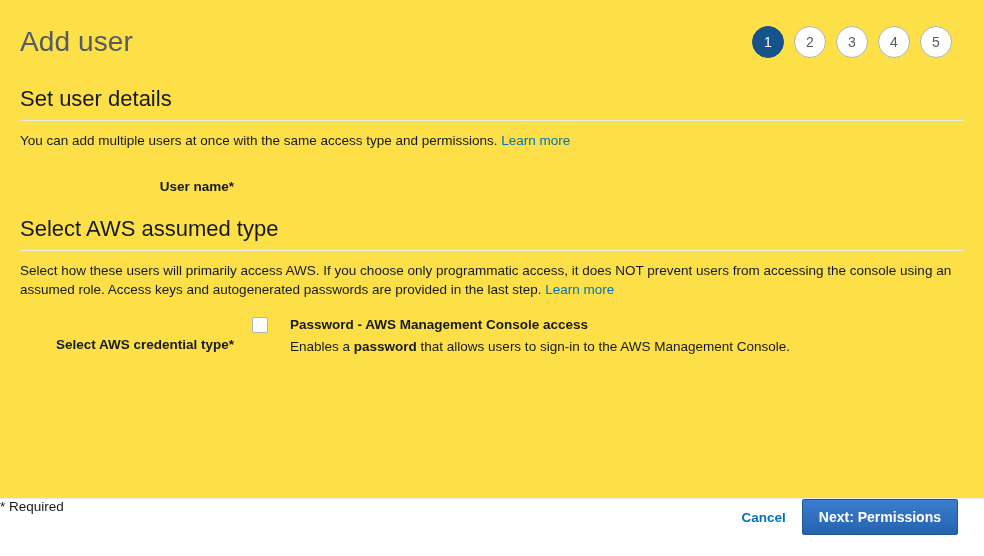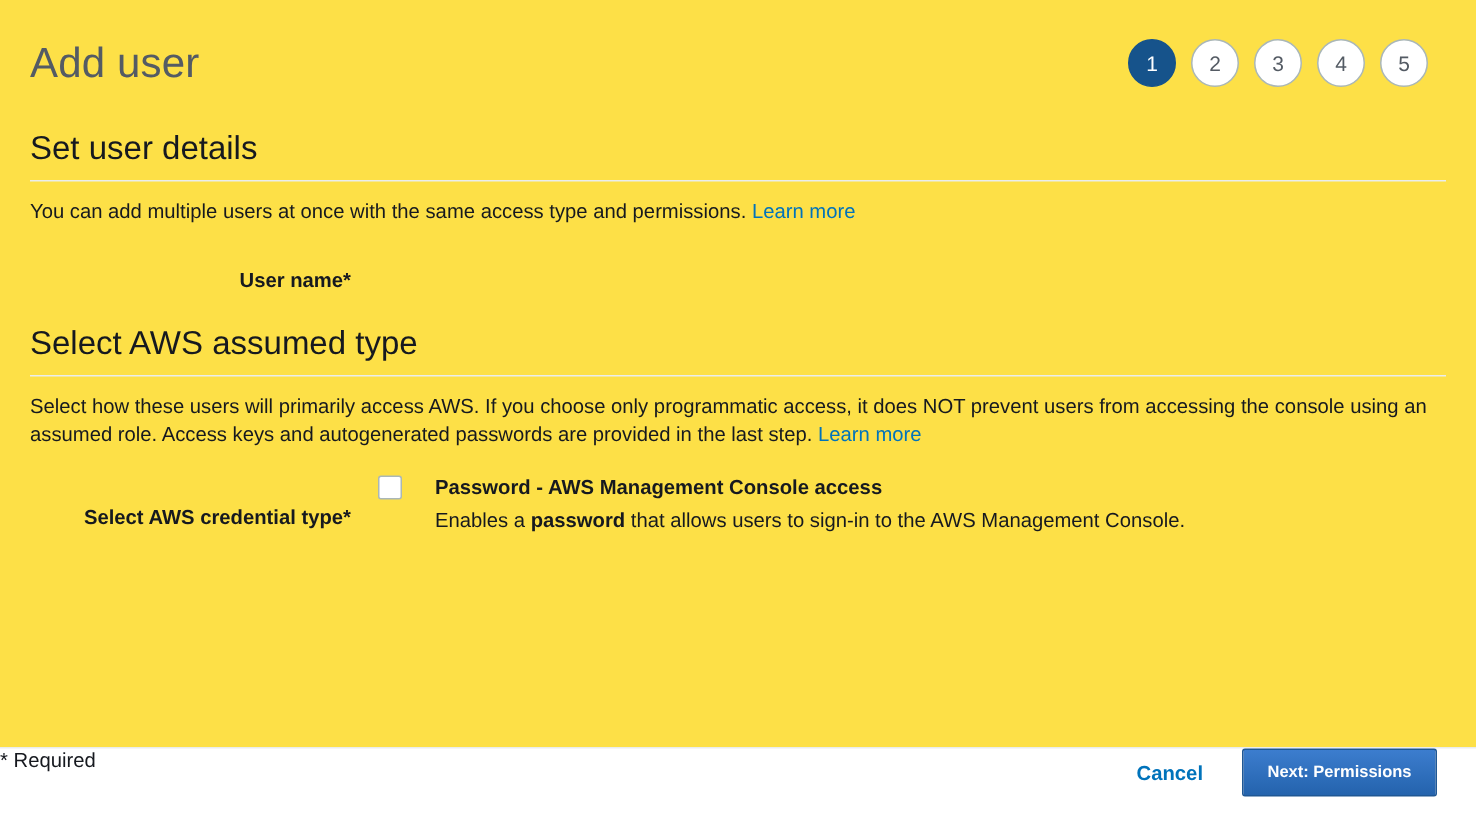--- a/index.html
+++ b/index.html
@@ -206,38 +206,38 @@
     background: #fff;
   }
   .required-note {
     font-size: 13.5px;
     color: #16191f;
     padding-left: 0px;
   }
   .footer-actions {
     display: flex;
     align-items: center;
-    gap: 22px;
+    gap: 12px;
   }
   .btn-cancel {
     background: none;
     border: none;
     color: #0073bb;
     font-size: 13.5px;
     font-weight: bold;
     font-family: "Liberation Sans", sans-serif;
     cursor: pointer;
     padding: 6px 4px;
   }
   .btn-primary {
     background: #2b6cb8;
     background: linear-gradient(#3c7dce, #2463ad);
     border: 1px solid #1f5794;
     color: #fff;
-    font-size: 11px;
+    font-size: 14px;
     font-weight: bold;
     font-family: "Liberation Sans", sans-serif;
     border-radius: 2px;
     padding: 9px 16px;
     cursor: pointer;
   }
 </style>
 </head>
 <body>
 

